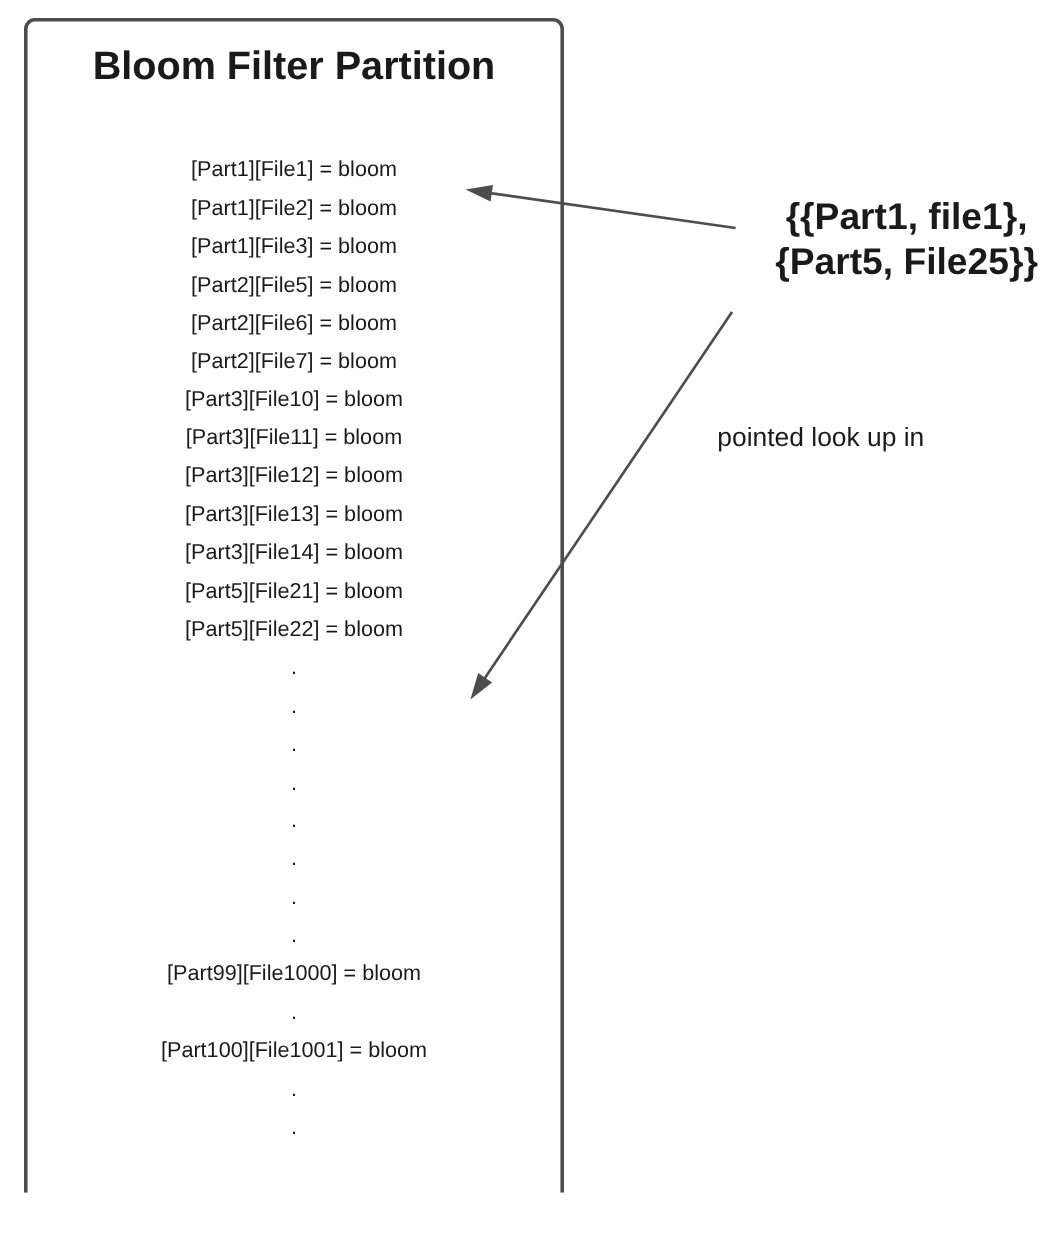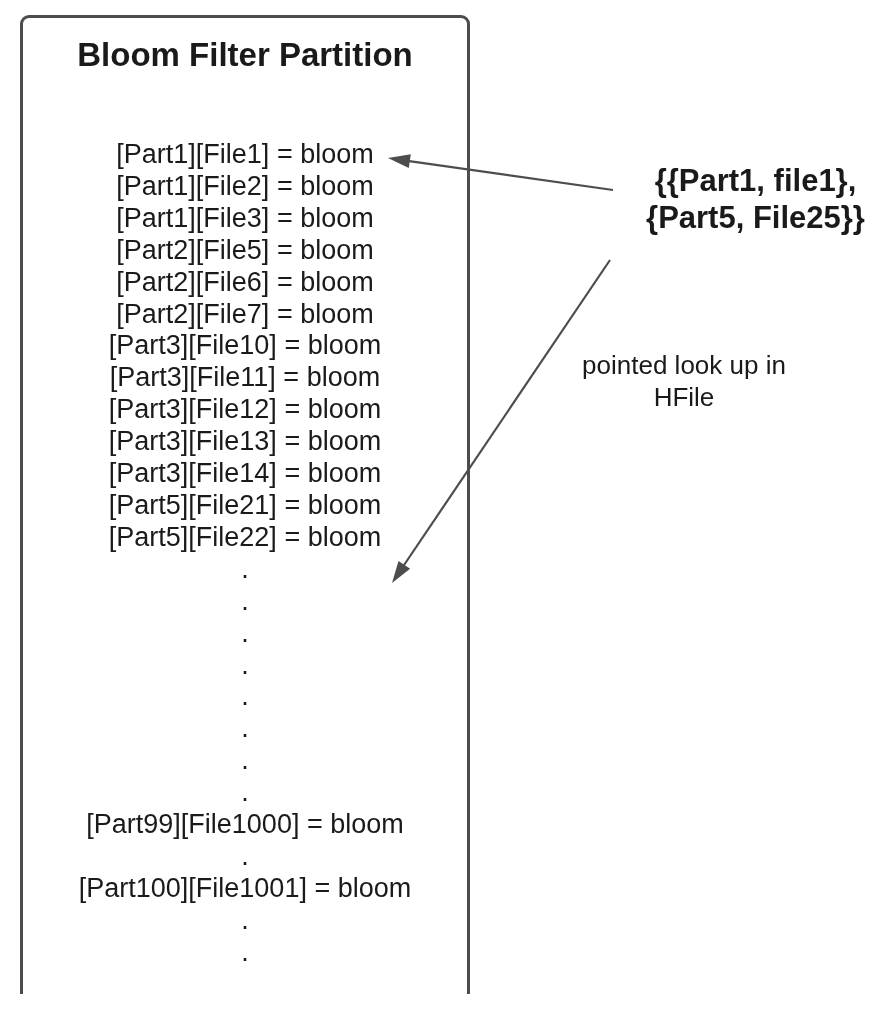--- a/index.html
+++ b/index.html
@@ -36,24 +36,24 @@
     width: 450px;
     text-align: center;
     font-size: 33px;
     font-weight: bold;
     color: var(--text);
     letter-spacing: 0px;
   }
   .entry-list {
     position: absolute;
     left: 20px;
-    top: 139px;
+    top: 126px;
     width: 450px;
     text-align: center;
-    font-size: 27px;
+    font-size: 18px;
     line-height: 31.9px;
     color: var(--text);
     white-space: pre;
   }
   .entry { min-height: 31.9px; }
   .annotation-read-bloom {
     position: absolute;
     left: 633px;
     top: 163px;
     width: 245px;
@@ -63,21 +63,21 @@
     line-height: 36.5px;
     color: var(--text);
     white-space: nowrap;
   }
   .annotation-pointed-lookup {
     position: absolute;
     left: 564px;
     top: 349px;
     width: 240px;
     text-align: center;
-    font-size: 26px;
+    font-size: 22px;
     line-height: 32px;
     color: var(--text);
     white-space: nowrap;
   }
   .arrow-layer {
     position: absolute;
     left: 0;
     top: 0;
     width: 884px;
     height: 1033px;
@@ -104,21 +104,20 @@
 
   <div class="entry-list"><div class="entry">[Part1][File1] = bloom</div><div class="entry">[Part1][File2] = bloom</div><div class="entry">[Part1][File3] = bloom</div><div class="entry">[Part2][File5] = bloom</div><div class="entry">[Part2][File6] = bloom</div><div class="entry">[Part2][File7] = bloom</div><div class="entry">[Part3][File10] = bloom</div><div class="entry">[Part3][File11] = bloom</div><div class="entry">[Part3][File12] = bloom</div><div class="entry">[Part3][File13] = bloom</div><div class="entry">[Part3][File14] = bloom</div><div class="entry">[Part5][File21] = bloom</div><div class="entry">[Part5][File22] = bloom</div><div class="entry">.</div><div class="entry">.</div><div class="entry">.</div><div class="entry">.</div><div class="entry">.</div><div class="entry">.</div><div class="entry">.</div><div class="entry">.</div><div class="entry">[Part99][File1000] = bloom</div><div class="entry">.</div><div class="entry">[Part100][File1001] = bloom</div><div class="entry">.</div><div class="entry">.</div></div>
 
   <div class="annotation-read-bloom">
       <div class="ann-line">{{Part1, file1},</div>
       <div class="ann-line">{Part5, File25}}</div>
     </div>
 
   <div class="annotation-pointed-lookup">
       <div class="ann-line">pointed look up in</div>
-      <div class="ann-line">HFile</div>
     </div>
 
   <svg class="arrow-layer" viewBox="0 0 884 1033" xmlns="http://www.w3.org/2000/svg">
     <g>
       <line class="arrow-line" x1="613" y1="190" x2="404" y2="160.3"></line>
       <polygon class="arrow-head" points="388,158 410.8,154.2 408.8,168.0"></polygon>
     </g>
     <g>
       <line class="arrow-line" x1="610" y1="260" x2="400" y2="571"></line>
       <polygon class="arrow-head" points="392,583 398.5,560.9 410.1,568.7"></polygon>

